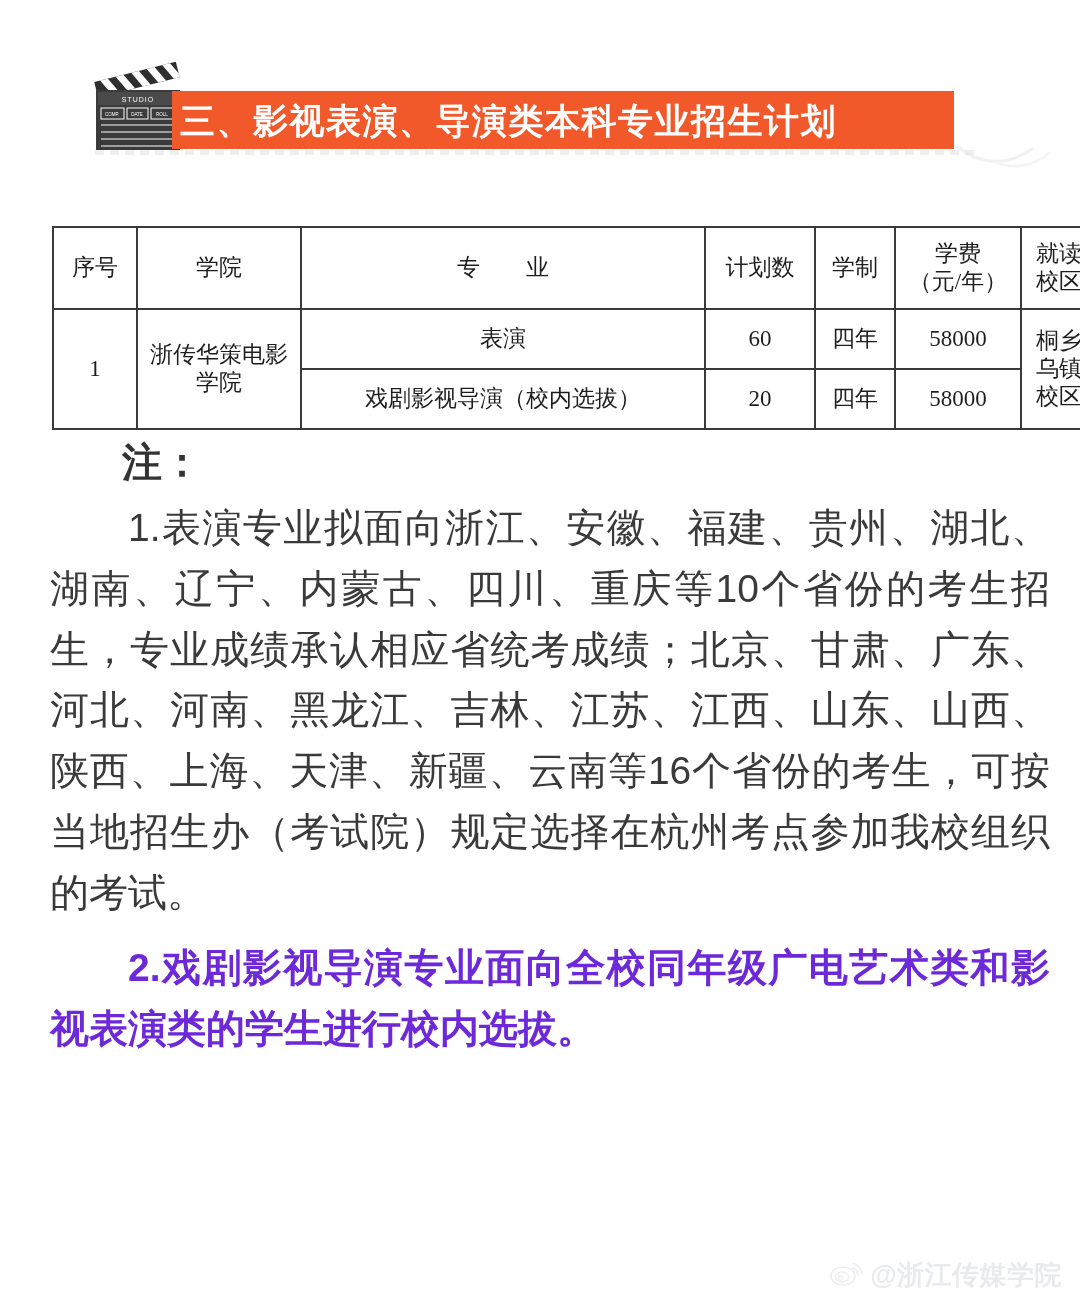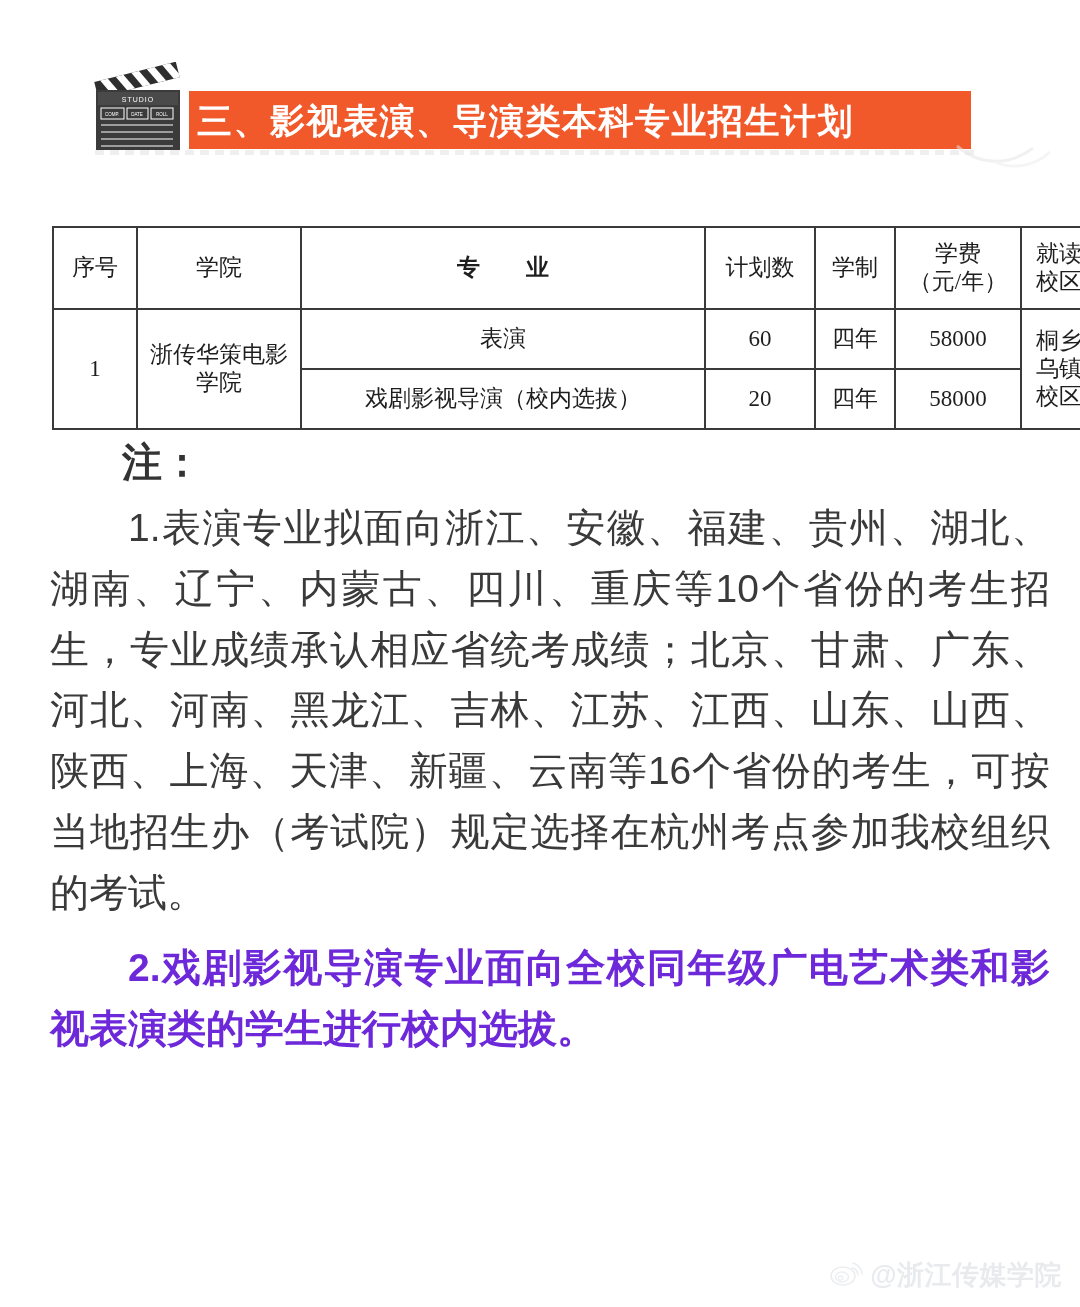--- a/index.html
+++ b/index.html
@@ -29,21 +29,21 @@
     position: absolute;
     left: 92px;
     top: 62px;
     width: 92px;
     height: 92px;
   }
   .clapper svg { display: block; }
 
   .banner {
     position: absolute;
-    left: 189px;
+    left: 172px;
     top: 91px;
     width: 782px;
     height: 58px;
     background: #F1582A;
     display: flex;
     align-items: center;
     padding-left: 8px;
     box-sizing: border-box;
   }
   .banner-title {
@@ -93,21 +93,21 @@
     color: #1e1e1e;
     font-family: "Liberation Serif", "DejaVu Serif", serif;
     padding: 4px 2px;
     line-height: 1.22;
   }
   .plan-table .th-cell {
     height: 72px;
   }
   .col-seq   { width: 78px; }
   .col-col   { width: 158px; }
-  .col-major { width: 398px; font-weight: bold; }
+  .col-major { width: 398px; }
   .col-plan  { width: 104px; margin-top: 24px; }
   .col-len   { width: 74px; }
   .col-fee   { width: 120px; }
   .col-camp  { width: 70px; }
 
   .cell-major-left {
     text-align: left;
     padding-left: 12px;
     margin-left: 44px;
   }

